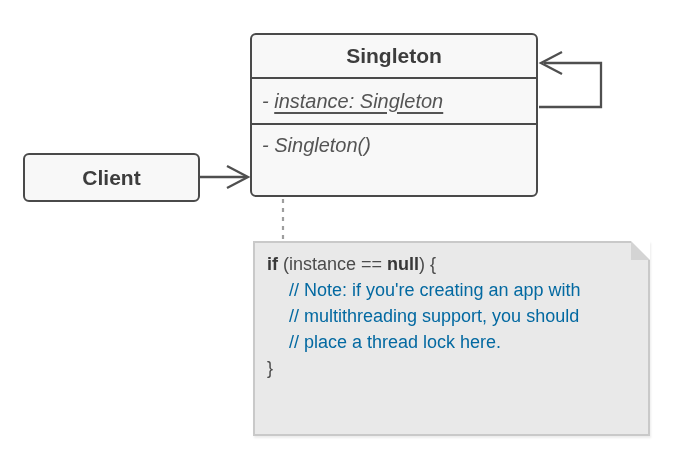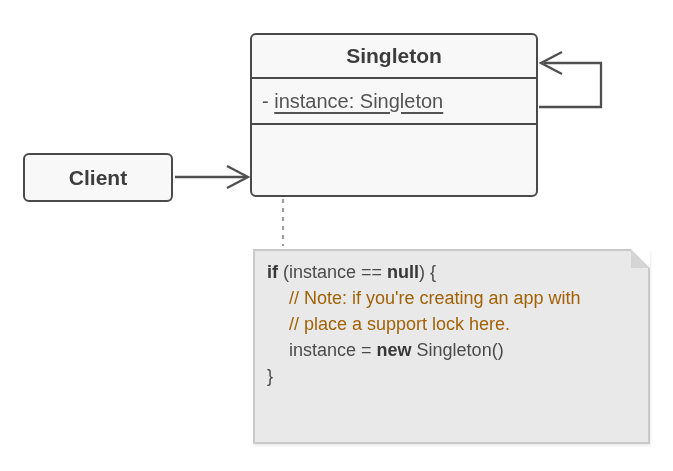--- a/index.html
+++ b/index.html
@@ -29,59 +29,59 @@
   }
   .uml-box-singleton { left: 250px; top: 33px; width: 288px; height: 164px; display: flex; flex-direction: column; }
   .uml-title {
     flex: 0 0 42px;
     line-height: 42px;
     text-align: center;
     font-size: 21px;
     font-weight: bold;
     color: #3d3d3d;
   }
-  .uml-section { border-top: 2px solid #4a4a4a; }
+  .uml-section { border-top: 2px solid #4a4a4a; font-style: italic; }
   .uml-attrs { flex: 0 0 44px; display: flex; align-items: center; padding: 0 10px; }
   .uml-methods { flex: 1 1 auto; padding: 7px 10px 0 10px; }
   .member { font-size: 20px; line-height: 27px; white-space: nowrap; }
   .u { text-decoration: underline; text-underline-offset: 4px; text-decoration-thickness: 1.5px; }
 
   .uml-box-client {
-    left: 23px; top: 153px; width: 150px; height: 49px;
+    left: 23px; top: 153px; width: 177px; height: 49px;
     border-radius: 6px;
   }
   .client-title {
     line-height: 45px;
     text-align: center;
     font-size: 21px;
     font-weight: bold;
     color: #3d3d3d;
   }
 
   
   .note {
     position: absolute;
-    left: 253px; top: 249px;
+    left: 253px; top: 241px;
     width: 397px; height: 195px;
     box-sizing: border-box;
     background: #e9e9e9;
     border: 2px solid #c9c9c9;
     padding: 8px 12px 0 12px;
     box-shadow: 1px 2px 2px rgba(0,0,0,0.08);
   }
   .note-fold {
     position: absolute;
     top: -2px; right: -2px;
     width: 0; height: 0;
     border-top: 19px solid #ffffff;
     border-left: 19px solid #d4d4d4;
   }
   .code { font-size: 18px; color: #4b4b4b; }
   .code-line { line-height: 26px; white-space: nowrap; }
-  .code-line.comment { color: #a16207; }
+  .code-line.comment { color: #0369a1; }
   .kw { font-weight: bold; color: #383838; }
 </style>
 </head>
 <body>
 
 <div class="canvas">
 
   <svg class="connectors" viewBox="0 0 673 471" xmlns="http://www.w3.org/2000/svg">
     <g stroke="#4f4f4f" stroke-width="2.3" fill="none">
       <line x1="175" y1="177" x2="247" y2="177"></line>
@@ -93,31 +93,32 @@
     </g>
     <line x1="283" y1="199" x2="283" y2="246" stroke="#9e9e9e" stroke-width="2.2" stroke-dasharray="4 5"></line>
   </svg>
 
   <div class="uml-class uml-box-singleton">
     <div class="uml-title">Singleton</div>
     <div class="uml-section uml-attrs">
       <div class="member"><span>- </span><span class="u">instance: Singleton</span></div>
     </div>
     <div class="uml-section uml-methods">
+      <div class="member"><span>- </span><span>Singleton()</span></div>
     </div>
   </div>
 
   <div class="uml-class uml-box-client">
     <div class="client-title">Client</div>
   </div>
 
   <div class="note">
     <div class="note-fold"></div>
     <div class="code" id="note-code">
         <div class="code-line"><span class="kw">if </span><span>(instance == </span><span class="kw">null</span><span>) {</span></div>
         <div class="code-line comment" style="padding-left: 22px;"><span>// Note: if you're creating an app with</span></div>
-        <div class="code-line comment" style="padding-left: 22px;"><span>// place a support lock here.</span></div>
-        <div class="code-line" style="padding-left: 22px;"><span>instance = </span><span class="kw">new</span><span> Singleton()</span></div>
+        <div class="code-line comment" style="padding-left: 22px;"><span>// multithreading support, you should</span></div>
+        <div class="code-line comment" style="padding-left: 22px;"><span>// place a thread lock here.</span></div>
         <div class="code-line"><span>}</span></div>
       </div>
   </div>
 
 </div>
 
 </body></html>

